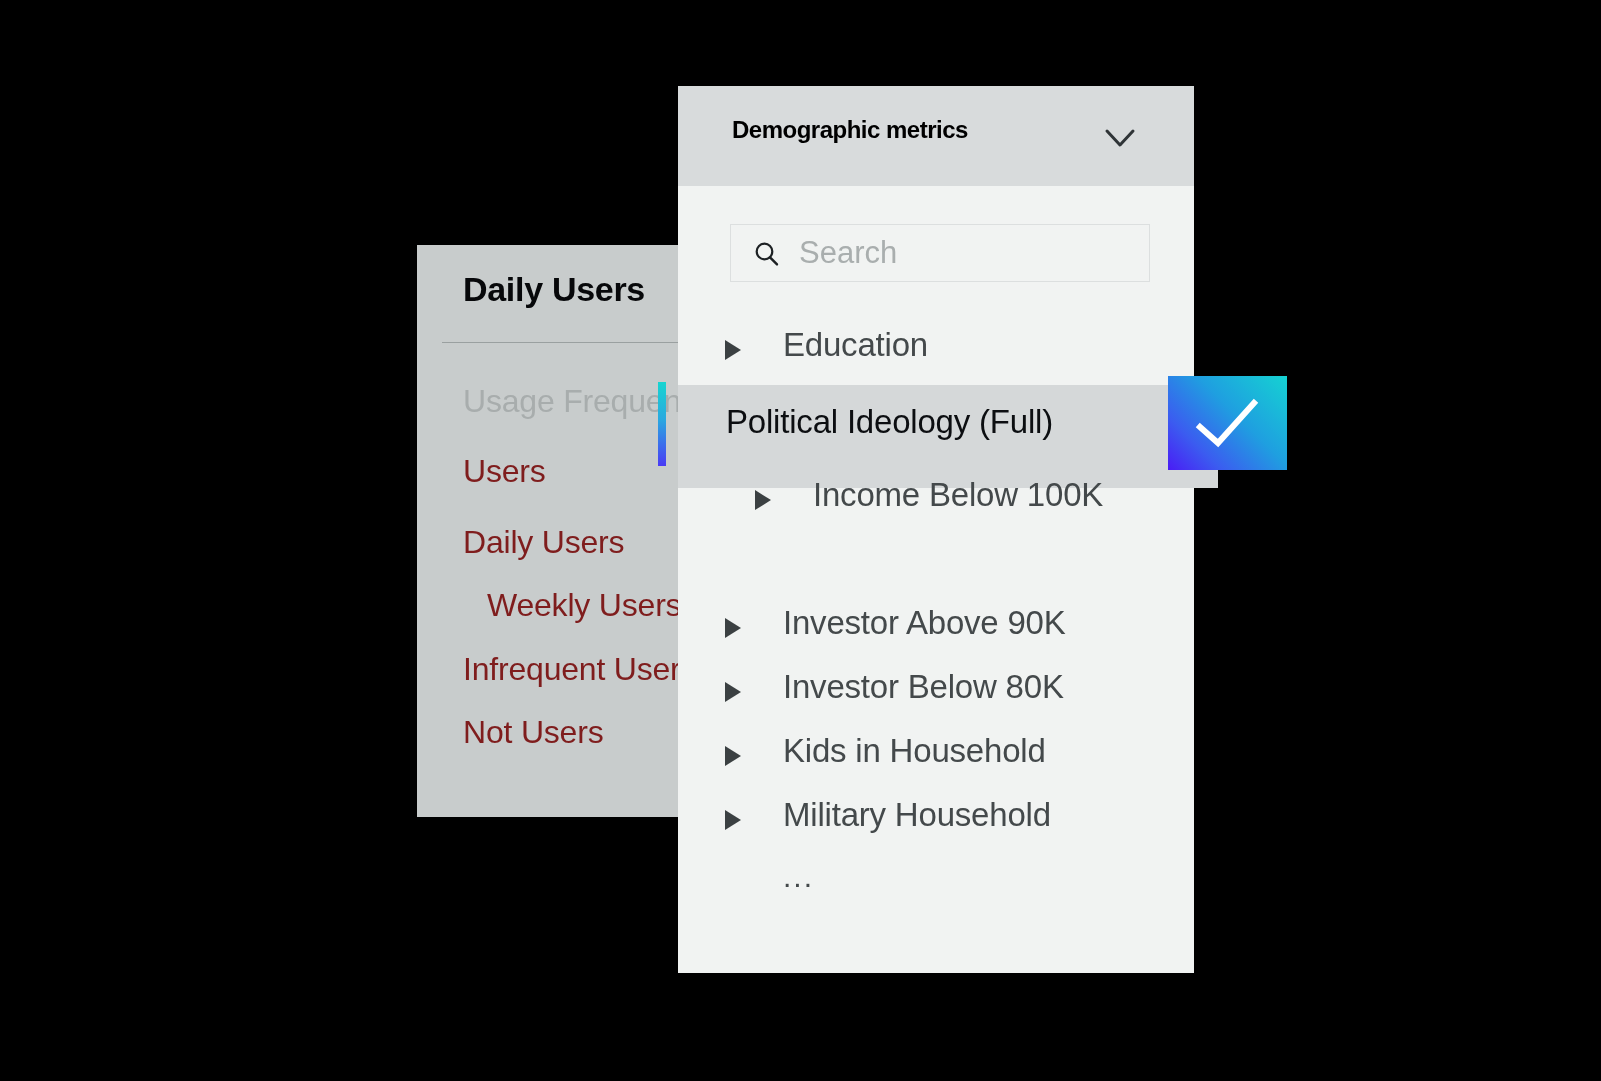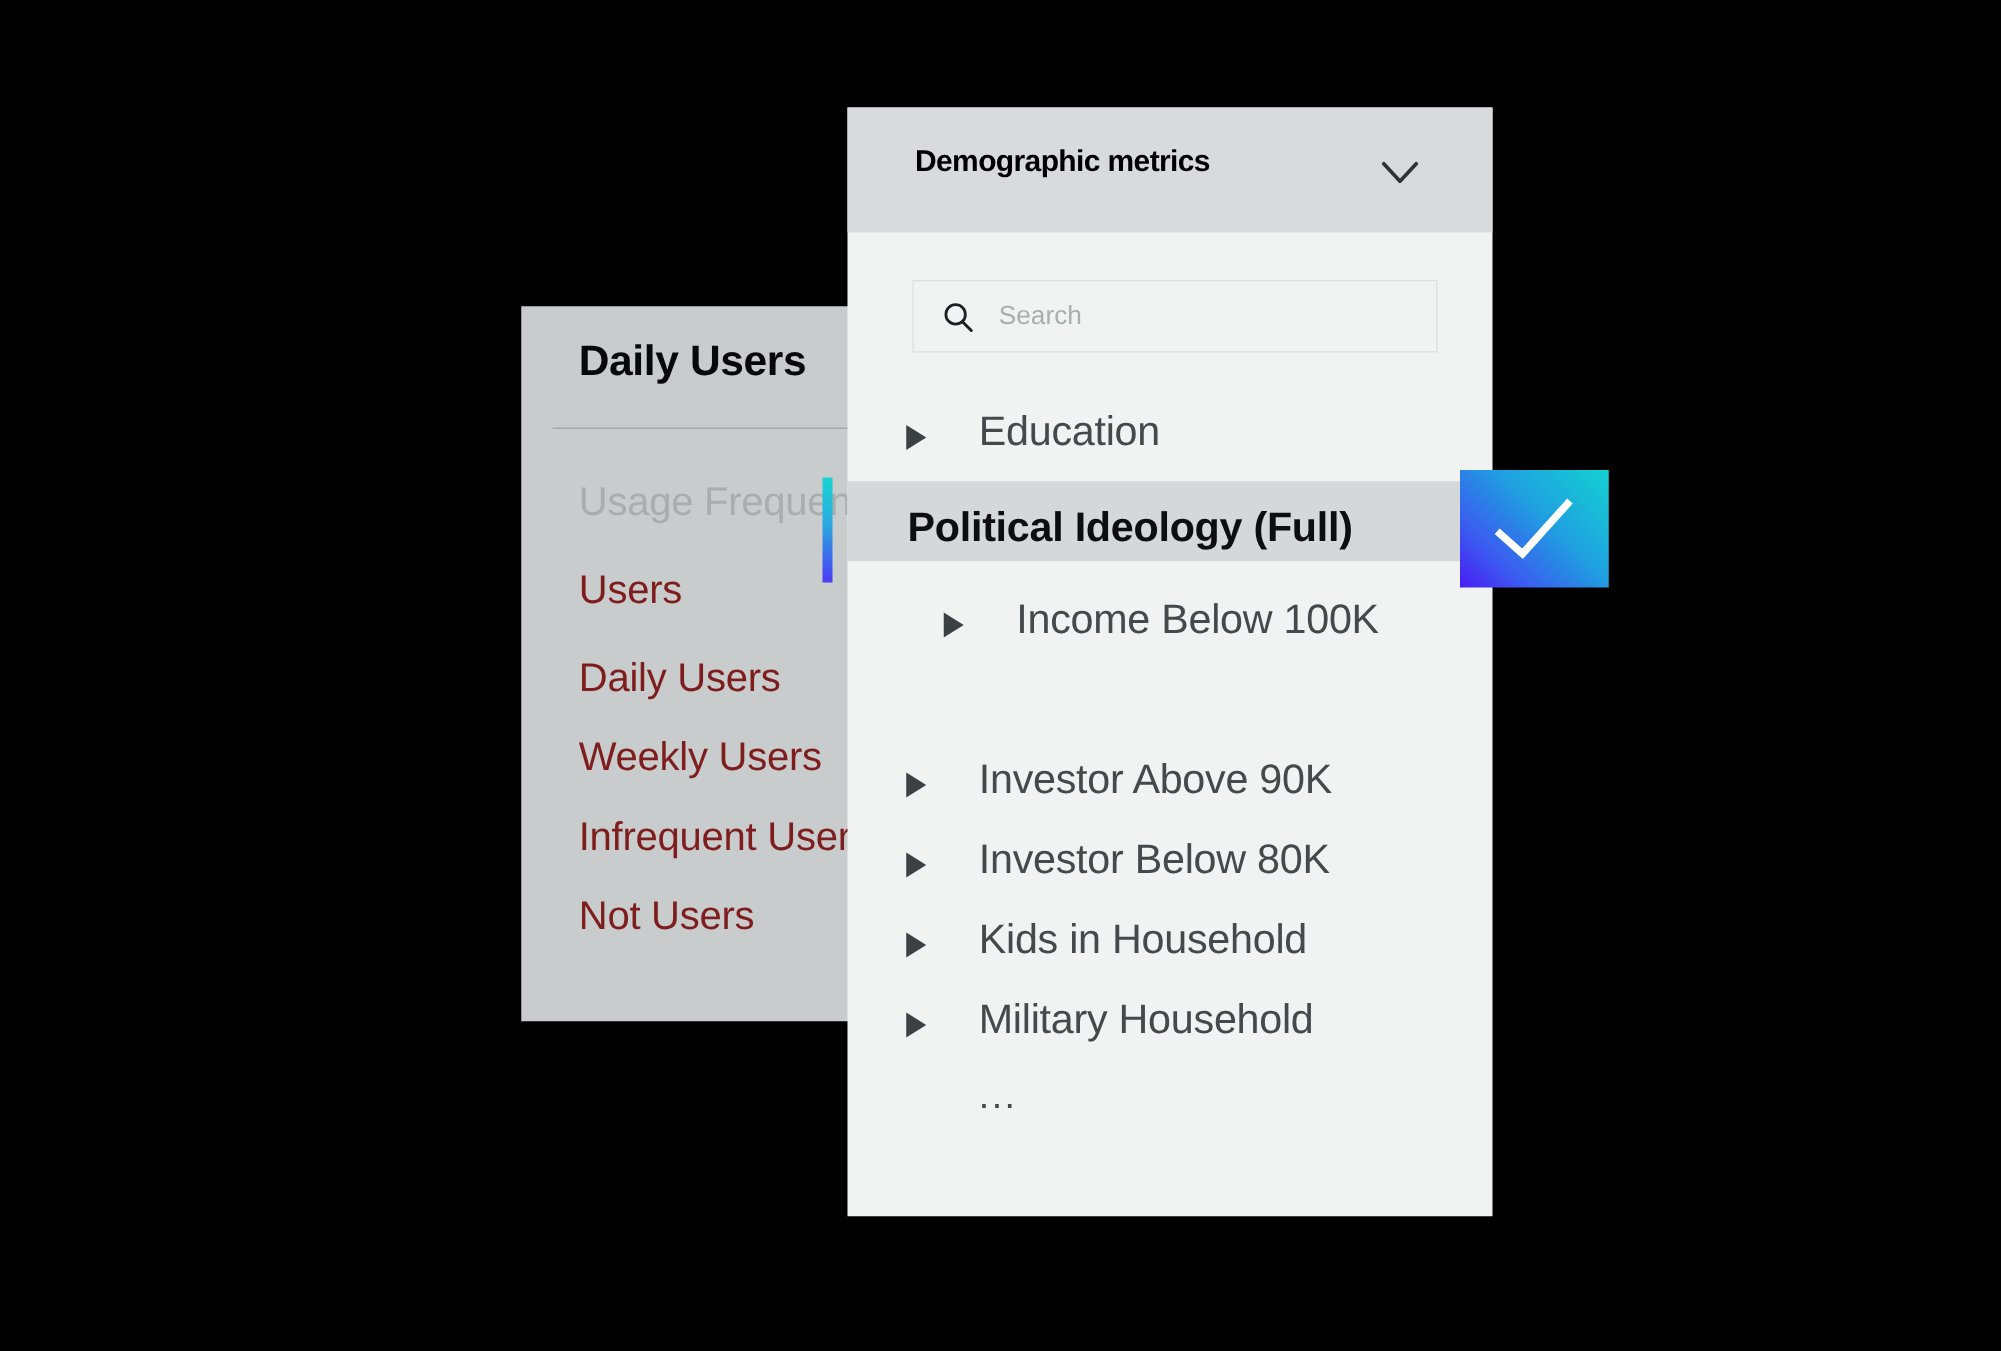--- a/index.html
+++ b/index.html
@@ -51,21 +51,21 @@
     color: #7f1d1d;
     white-space: nowrap;
     letter-spacing: -0.2px;
   }
   .metric-item.muted {
     color: #a8adad;
   }
   #metric-item-0 { top: 138px; }
   #metric-item-1 { top: 208px; }
   #metric-item-2 { top: 279px; }
-  #metric-item-3 { top: 342px; }
+  #metric-item-3 { top: 342px; margin-left: 24px; }
   #metric-item-4 { top: 406px; }
   #metric-item-5 { top: 469px; }
 
   
   #accent-bar {
     position: absolute;
     left: 658px;
     top: 382px;
     width: 8px;
     height: 84px;
@@ -129,21 +129,21 @@
   #search-input {
     position: absolute;
     left: 68px;
     top: 0;
     width: 340px;
     height: 56px;
     border: 0;
     outline: 0;
     background: transparent;
     font-family: "Liberation Sans", sans-serif;
-    font-size: 21px;
+    font-size: 31px;
     color: #44494b;
     padding: 0;
   }
   #search-input::placeholder {
     color: #a9aeae;
     opacity: 1;
   }
 
   
   .option-row {
@@ -167,22 +167,21 @@
     position: absolute;
     left: 105px;
     top: 8px;
     font-size: 33px;
     color: #44494b;
     white-space: nowrap;
     letter-spacing: -0.2px;
   }
   .option-row.selected {
     background: #d5d8d9;
-    height: 64px;
-    font-weight: bold;
+    height: 103px;
   }
   .option-row.selected .option-label {
     left: 48px;
     top: 18px;
     color: #0c0e11;
   }
   .option-row.ellipsis .option-label {
     font-size: 30px;
     letter-spacing: 2px;
   }

